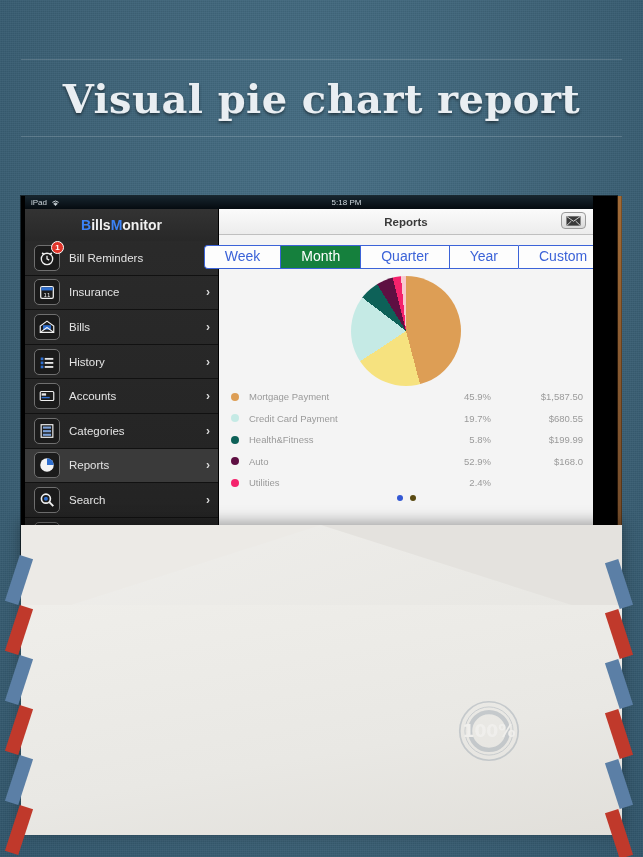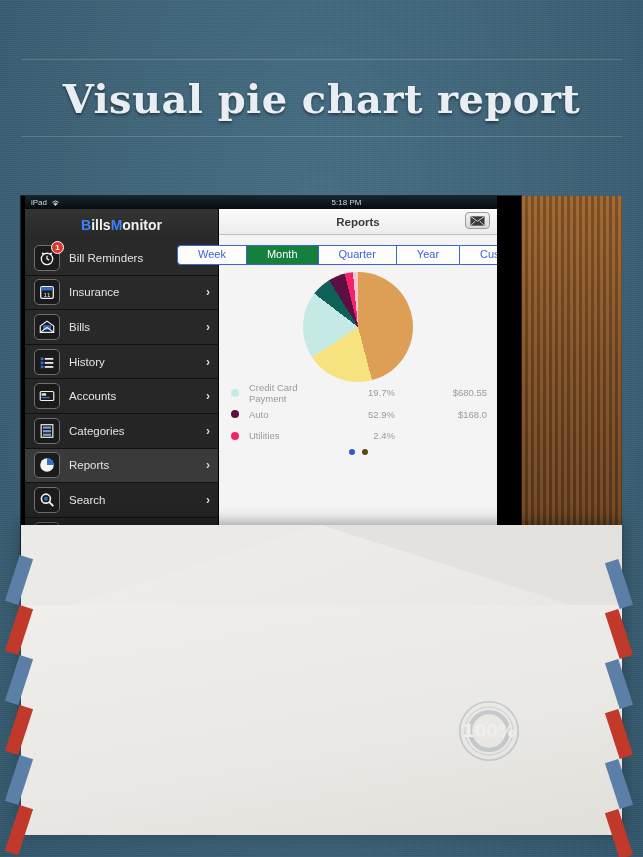--- a/index.html
+++ b/index.html
@@ -44,21 +44,21 @@
   }
   #frame-inner {
     position: absolute; inset: 0;
     background:
       repeating-linear-gradient(90deg, rgba(0,0,0,0.18) 0 3px, rgba(255,255,255,0.07) 3px 6px),
       linear-gradient(180deg, #9a6029 0%, #7a4a20 50%, #623a18 100%);
   }
 
   
   #device {
-    position: absolute; left: 21px; top: 196px; width: 500px; height: 381px;
+    position: absolute; left: 21px; top: 196px; width: 596px; height: 381px;
     background: #000;
     overflow: hidden;
     box-shadow: 0 0 0 1px rgba(0,0,0,0.6);
   }
   #screen {
     position: absolute; left: 4px; top: 0px; right: 24px; bottom: 0;
     background: #f2f2f2; overflow: hidden;
   }
 
   
@@ -123,21 +123,21 @@
   #mail-btn {
     position: absolute; right: 7px; top: 3px; width: 25px; height: 17px;
     border: 1px solid #9a9a9a; border-radius: 4px;
     background: linear-gradient(180deg,#f3f3f3,#d9d9d9);
     display: flex; align-items: center; justify-content: center;
   }
   #segmented {
     display: flex; justify-content: center; margin-top: 10px;
   }
   .seg {
-    font-size: 11px; color: #3c63d8; padding: 2px 20px 3px;
+    font-size: 14px; color: #3c63d8; padding: 2px 20px 3px;
     border: 1px solid #3c63d8; border-right: none;
     background: #fdfdfd; line-height: 1.2;
   }
   .seg:first-child { border-radius: 4px 0 0 4px; }
   .seg:last-child { border-right: 1px solid #3c63d8; border-radius: 0 4px 4px 0; }
   .seg.sel { background: #15803d; color: #fff; }
 
   
   #pie-wrap { display: flex; justify-content: center; margin-top: 7px; }
   #pie { width: 110px; height: 110px; border-radius: 50%; }
@@ -369,24 +369,36 @@
         <div class="seg">Custom</div>
       </div>
 
       <div id="pie-wrap">
         <div id="pie" style="background: conic-gradient(rgb(221, 158, 85) 0%, rgb(221, 158, 85) 45.9%, rgb(246, 226, 127) 45.9%, rgb(246, 226, 127) 65.7%, rgb(197, 234, 229) 65.7%, rgb(197, 234, 229) 85.4%, rgb(13, 97, 88) 85.4%, rgb(13, 97, 88) 91.2%, rgb(94, 15, 66) 91.2%, rgb(94, 15, 66) 96.1%, rgb(244, 34, 108) 96.1%, rgb(244, 34, 108) 98.5%, rgb(248, 200, 207) 98.5%, rgb(248, 200, 207) 100%);"></div>
       </div>
 
 
       <div id="legend">
           <div class="leg-row">
+            <span class="dot" style="background: rgb(221, 158, 85);"></span>
+            <span class="leg-name">Mortgage Payment</span>
+            <span class="leg-pct">45.9%</span>
+            <span class="leg-amt">$1,587.50</span>
+          </div>
+          <div class="leg-row">
             <span class="dot" style="background: rgb(197, 234, 229);"></span>
             <span class="leg-name">Credit Card Payment</span>
             <span class="leg-pct">19.7%</span>
             <span class="leg-amt">$680.55</span>
+          </div>
+          <div class="leg-row">
+            <span class="dot" style="background: rgb(13, 97, 88);"></span>
+            <span class="leg-name">Health&amp;Fitness</span>
+            <span class="leg-pct">5.8%</span>
+            <span class="leg-amt">$199.99</span>
           </div>
           <div class="leg-row">
             <span class="dot" style="background: rgb(94, 15, 66);"></span>
             <span class="leg-name">Auto</span>
             <span class="leg-pct">52.9%</span>
             <span class="leg-amt">$168.0</span>
           </div>
           <div class="leg-row">
             <span class="dot" style="background: rgb(244, 34, 108);"></span>
             <span class="leg-name">Utilities</span>

